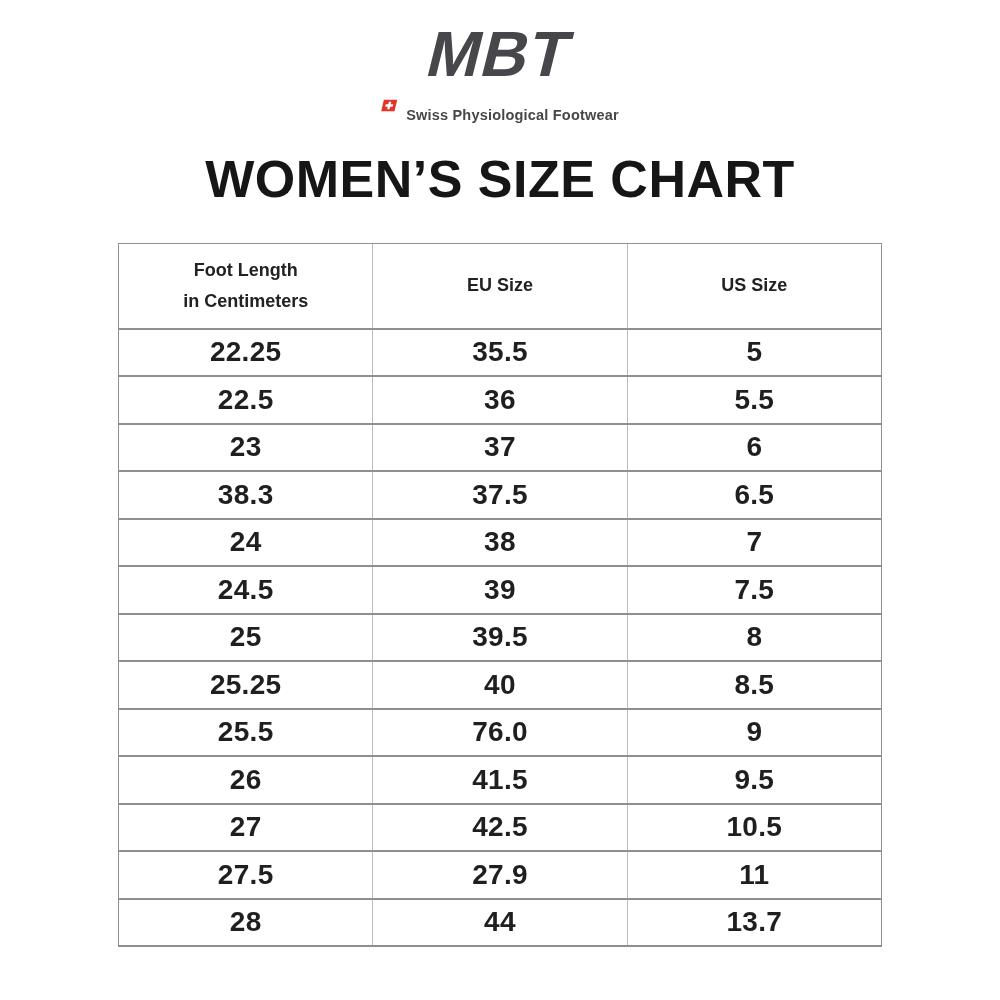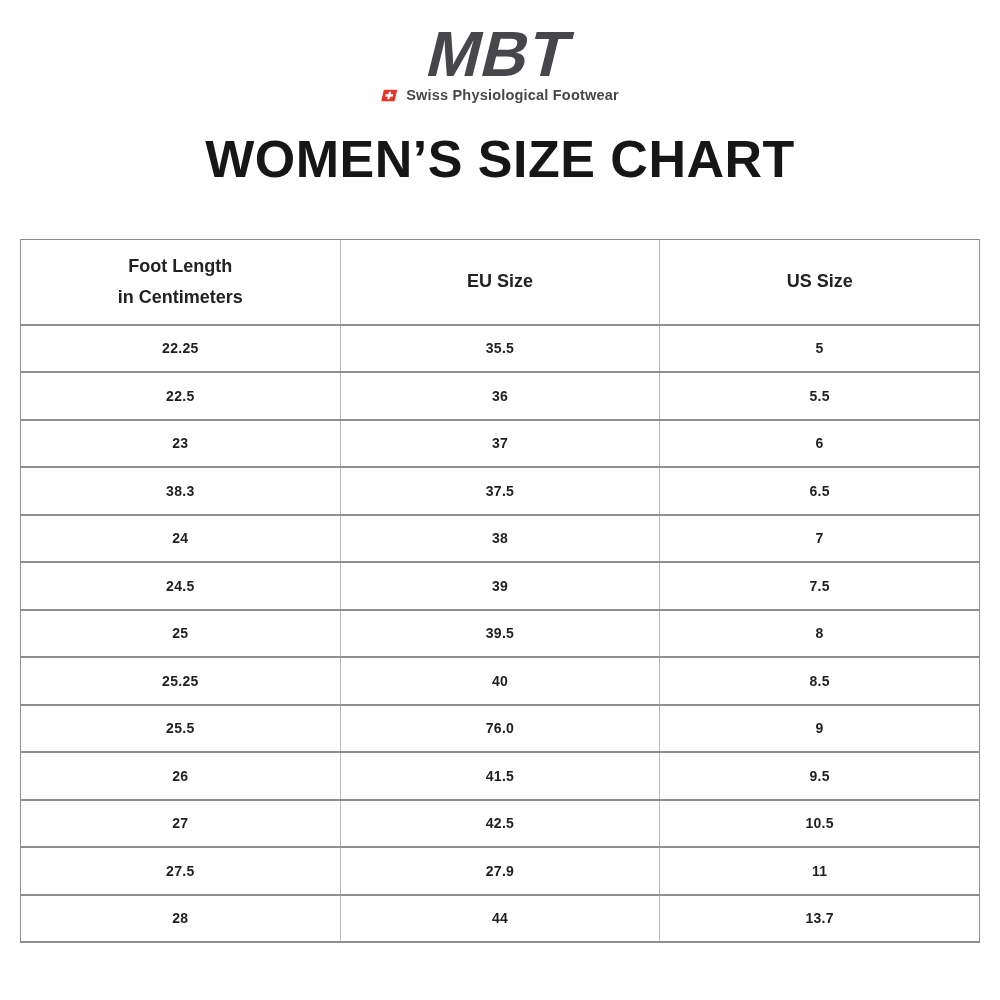--- a/index.html
+++ b/index.html
@@ -27,53 +27,54 @@
     transform:skewX(-14deg);
     line-height:1.0;
   }
   .tagline{
     display:flex;justify-content:center;align-items:center;
     gap:5px;margin-top:1px;
   }
   .tagline-text{
     font-size:14.5px;font-weight:bold;color:var(--brand-color);
     letter-spacing:0.2px;
+    margin-top:20px;
   }
   .flag-icon{display:block;}
   .page-title{
     margin-top:26px;
     text-align:center;
     font-size:52px;
     font-weight:bold;
     letter-spacing:0.5px;
     color:#161616;
   }
   .size-table{
-    width:960px;
-    margin:50px auto 0 auto;
+    width:764px;
+    margin:34px auto 0 auto;
     border-collapse:collapse;
     table-layout:fixed;
   }
   .size-table th,.size-table td{
     text-align:center;vertical-align:middle;
     border-top:2px solid var(--line-h);
   }
   .size-table tr:first-child th{border-top:1px solid var(--line-h);}
   .size-table th+th,.size-table td+td{border-left:1px solid var(--line-v);}
   .size-table th:first-child,.size-table td:first-child{border-left:1px solid var(--line-h);}
   .size-table th:last-child,.size-table td:last-child{border-right:1px solid var(--line-h);}
   .size-table tr:last-child td{border-bottom:2px solid var(--line-h);}
   .size-table th{
     height:85px;
     font-size:18px;font-weight:bold;color:#222222;
     line-height:31px;
   }
   .size-table td{
     height:47.5px;
-    font-size:14px;font-weight:bold;color:#1f1f1f;
+    font-size:28px;font-weight:bold;color:#1f1f1f;
     letter-spacing:0.3px;
   }
 </style>
 </head>
 <body>
 
 <div class="brand-block">
   <div class="brand-text">MBT</div>
   <div class="tagline">
     <svg class="flag-icon" width="20" height="15" viewBox="0 0 24 15">

